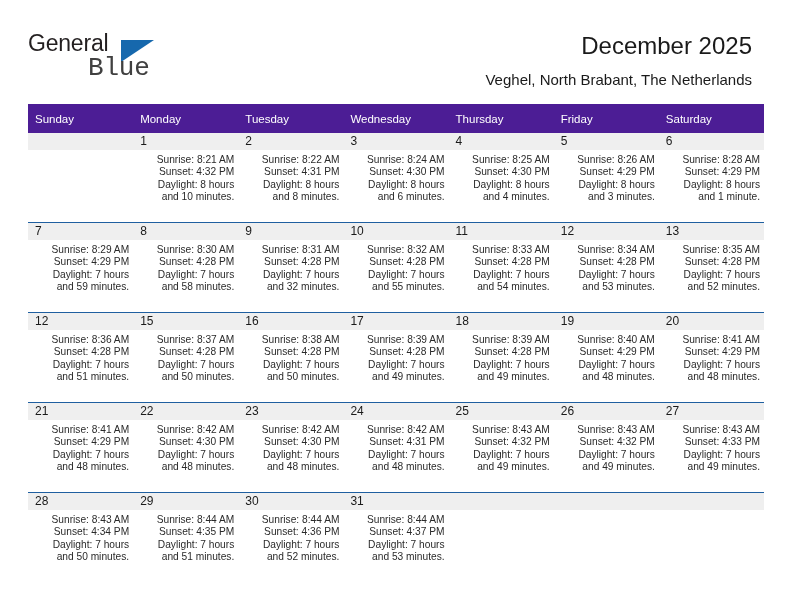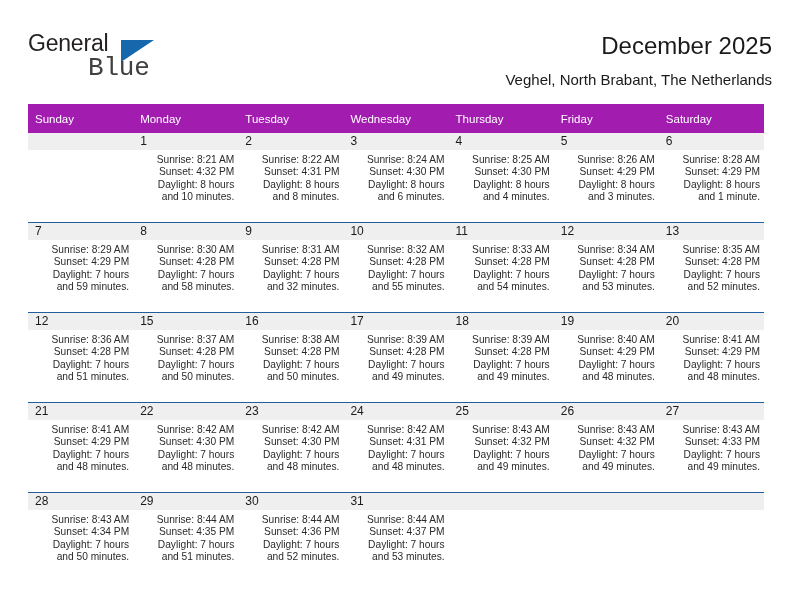--- a/index.html
+++ b/index.html
@@ -19,21 +19,21 @@
     width: 792px;
     height: 612px;
     box-sizing: border-box;
   }
 
   
   .top {
     position: absolute;
     left: 28px;
     top: 28px;
-    right: 20px;
+    right: 40px;
     height: 72px;
   }
   .brand {
     position: absolute;
     left: 0;
     top: 2px;
     width: 150px;
     height: 56px;
   }
   .brand-general {
@@ -88,21 +88,21 @@
   
   .cal {
     position: absolute;
     left: 28px;
     top: 104px;
     width: 736px;
     border-collapse: collapse;
     table-layout: fixed;
   }
   .cal th {
-    background: #a21caf;
+    background: #4c1d95;
     color: #ffffff;
     font-size: 11.5px;
     font-weight: normal;
     text-align: left;
     padding: 5px 0 5px 7px;
     height: 19px;
     vertical-align: middle;
   }
   .cal td {
     width: 105.14px;

